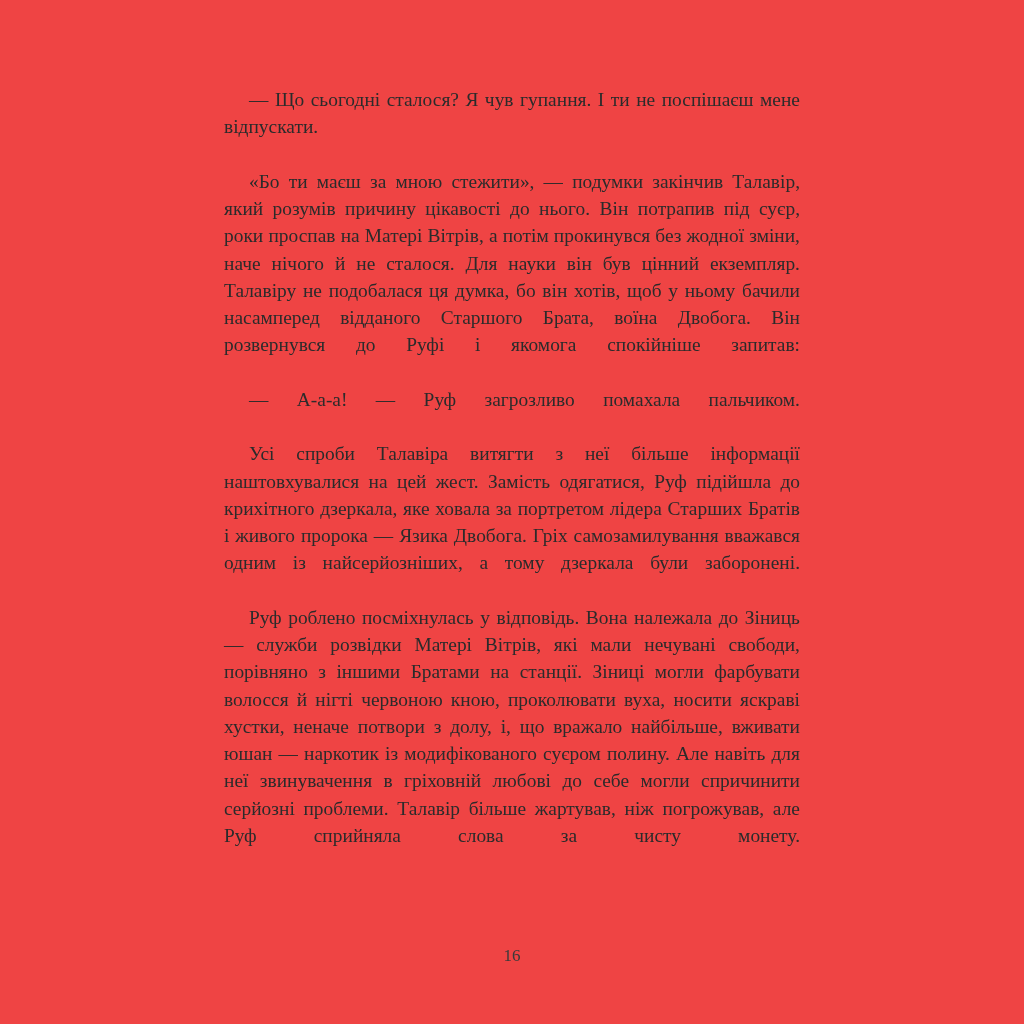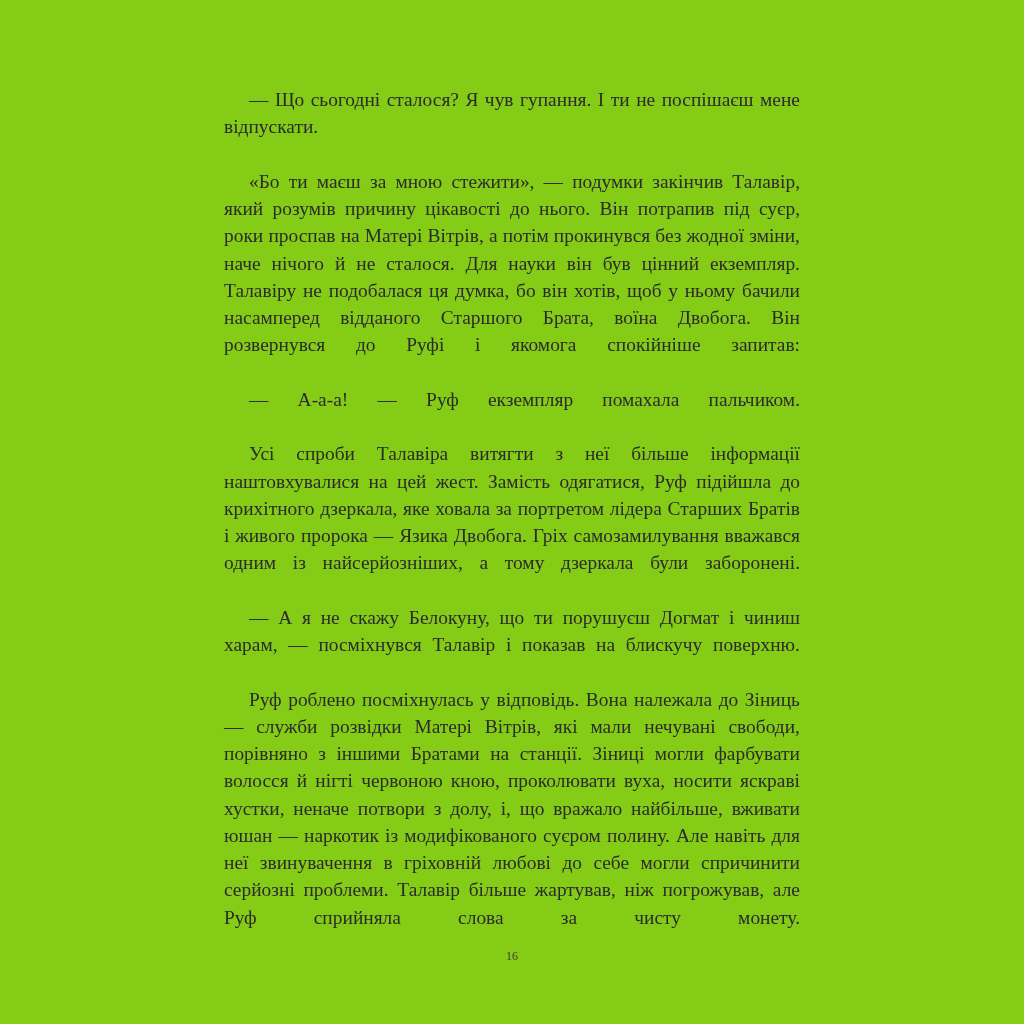--- a/index.html
+++ b/index.html
@@ -11,21 +11,21 @@
     width: 1024px;
     height: 1024px;
     overflow: hidden;
     font-family: "Liberation Serif", "DejaVu Serif", serif;
     color: #2b2b2b;
   }
   .page {
     position: relative;
     width: 1024px;
     height: 1024px;
-    background: #84cc16;
+    background: #ef4444;
   }
   .text-block {
     position: absolute;
     left: 224px;
     top: 86px;
     width: 576px;
   }
   .para {
     margin: 0;
     text-indent: 25px;
@@ -46,35 +46,34 @@
     content: "";
     display: inline-block;
     width: 100%;
   }
   .page-number {
     position: absolute;
     left: 0;
     right: 0;
     top: 946px;
     text-align: center;
-    font-size: 12px;
+    font-size: 17px;
     line-height: 20px;
     color: #3a3a3a;
     font-family: "Liberation Serif", "DejaVu Serif", serif;
   }
 </style>
 </head>
 <body>
 
 <div class="page">
 
   <div class="text-block">
     <p class="para">— Що сьогодні сталося? Я чув гупання. І ти не поспішаєш мене відпускати.</p>
     <p class="para">«Бо ти маєш за мною стежити», — подумки закінчив Талавір, який розумів причину цікавості до нього. Він потрапив під суєр, роки проспав на Матері Вітрів, а потім прокинувся без жодної зміни, наче нічого й не сталося. Для науки він був цінний екземпляр. Талавіру не подобалася ця думка, бо він хотів, щоб у ньому бачили насамперед відданого Старшого Брата, воїна Двобога. Він розвернувся до Руфі і якомога спокійніше запитав:</p>
-    <p class="para">— А-а-а! — Руф екземпляр помахала пальчиком.</p>
+    <p class="para">— А-а-а! — Руф загрозливо помахала пальчиком.</p>
     <p class="para">Усі спроби Талавіра витягти з неї більше інформації наштовхувалися на цей жест. Замість одягатися, Руф підійшла до крихітного дзеркала, яке ховала за портретом лідера Старших Братів і живого пророка — Язика Двобога. Гріх самозамилування вважався одним із найсерйозніших, а тому дзеркала були заборонені.</p>
-    <p class="para">— А я не скажу Белокуну, що ти порушуєш Догмат і чиниш харам, — посміхнувся Талавір і показав на блискучу поверхню.</p>
     <p class="para">Руф роблено посміхнулась у відповідь. Вона належала до Зіниць — служби розвідки Матері Вітрів, які мали нечувані свободи, порівняно з іншими Братами на станції. Зіниці могли фарбувати волосся й нігті червоною кною, проколювати вуха, носити яскраві хустки, неначе потвори з долу, і, що вражало найбільше, вживати юшан — наркотик із модифікованого суєром полину. Але навіть для неї звинувачення в гріховній любові до себе могли спричинити серйозні проблеми. Талавір більше жартував, ніж погрожував, але Руф сприйняла слова за чисту монету.</p>
   </div>
 
   <div class="page-number">16</div>
 
 </div>
 
 </body></html>

